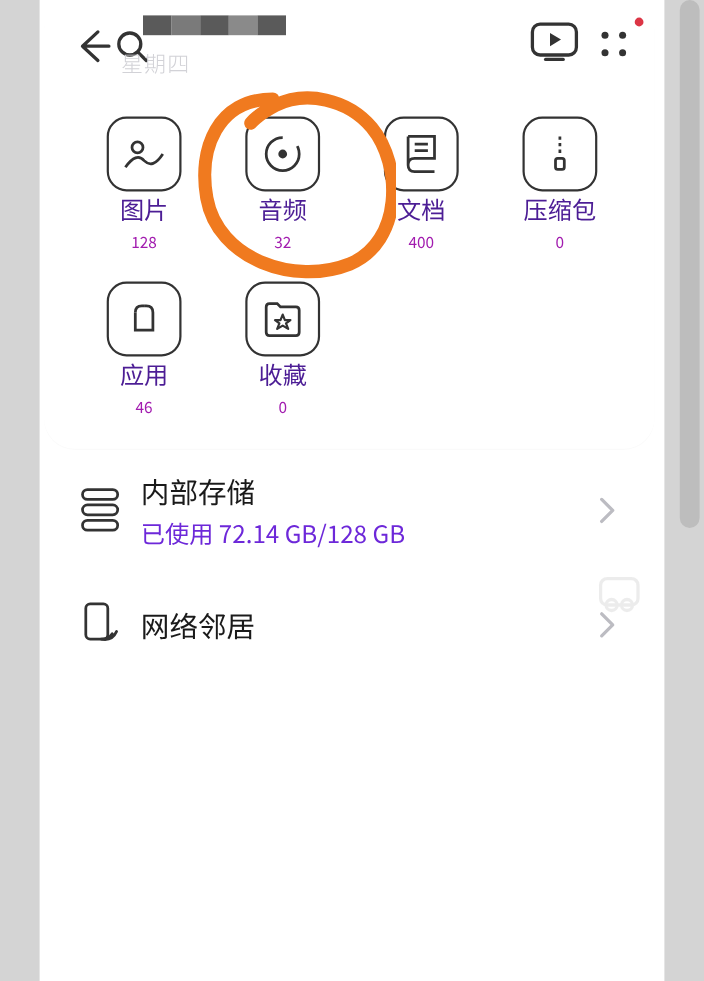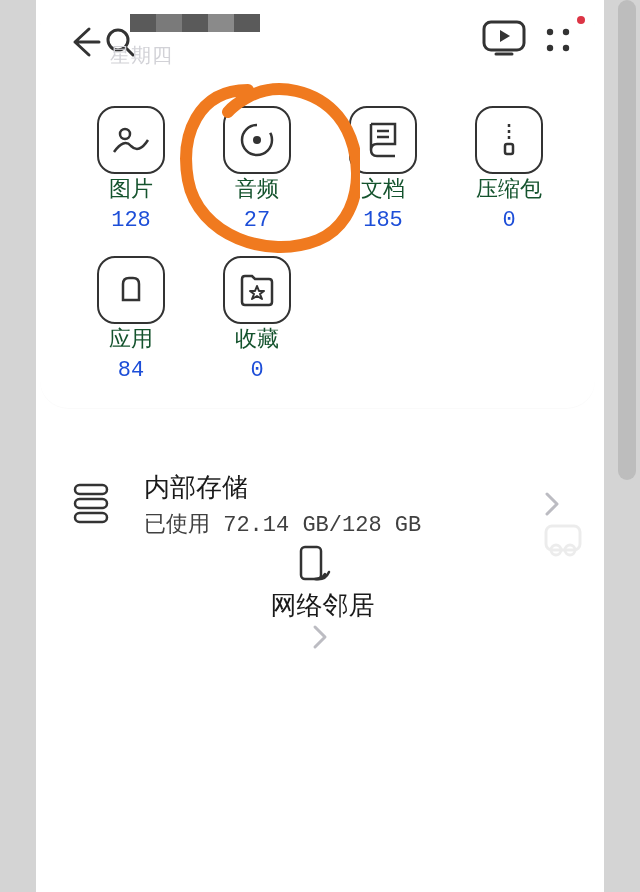--- a/index.html
+++ b/index.html
@@ -1,17 +1,17 @@
 <!DOCTYPE html>
 <html><head>
   <meta charset="utf-8">
   <style>
     * { margin:0; padding:0; box-sizing:border-box; -webkit-font-smoothing:antialiased; }
     html,body{ width:640px; height:892px; background:#d4d4d4; font-family:-apple-system,"PingFang SC","Noto Sans CJK SC",sans-serif; overflow:hidden;}
-    .outer{ position:relative; width:640px; height:802px; background:#d4d4d4;font-family:Liberation Mono, monospace;}
+    .outer{ position:relative; width:640px; height:802px; background:#d4d4d4;}
     .phone{ position:absolute; left:36px; top:0; width:568px; height:892px; background:#fff; }
     .card-top{ position:absolute; left:40px; top:0; width:555px; height:408px; background:#fff; border-radius:28px; box-shadow:0 1px 0 rgba(0,0,0,0.02);}
     .card-bottom{ position:absolute; left:40px; top:424px; width:555px; height:214px; background:#fff; border-radius:28px; }
     .card-rest{ position:absolute; left:40px; top:646px; width:555px; height:246px; background:#fff; }
 
     
     .hdr{ position:absolute; left:60px; top:12px; right:40px; height:60px; display:flex; align-items:center;}
     .back{ width:48px; height:48px; display:flex; align-items:center; justify-content:center;}
     .search{ width:44px; height:44px; display:flex; align-items:center; justify-content:center; margin-left:-10px;}
     .pix{ position:absolute; left:130px; top:14px; width:130px; height:36px; display:flex;}
@@ -23,35 +23,35 @@
     .pix div:nth-child(5){height:18px;margin-top:0;}
     .faint{ position:absolute; left:110px; top:42px; color:#d2d2d7; font-size:20px; font-weight:300; letter-spacing:1px;}
     .cast{ position:absolute; right:112px; top:18px; width:48px; height:48px;}
     .dots{ position:absolute; right:60px; top:22px; width:40px; height:40px;}
     .reddot{ position:absolute; right:55px; top:16px; width:8px; height:8px; border-radius:50%; background:#dc3545;}
 
     
     .grid{ position:absolute; left:68px; top:104px; width:505px; display:flex; flex-wrap:wrap;}
     .cell{ width:126px; height:150px; display:flex; flex-direction:column; align-items:center; }
     .iconwrap{ width:68px; height:68px; border:2.5px solid #333; border-radius:18px; display:flex; align-items:center; justify-content:center; margin-top:2px;}
-    .catlabel{ font-size:22px; color:#14532d;}
-    .catcount{ margin-top:4px; font-size:22px; color:#1d4ed8;}
+    .catlabel{ font-size:22px; color:#4c1d95;}
+    .catcount{ margin-top:4px; font-size:14px; color:#a21caf;}
 
     
     .circle-anno{ position:absolute; left:178px; top:80px; width:182px; height:178px; pointer-events:none;}
 
     
     .row{ position:absolute; left:72px; width:495px; height:80px; display:flex; align-items:center;}
     .row .ricon{ width:50px; display:flex; align-items:center; justify-content:flex-start;}
     .row .rtext{ flex:1; padding-left:6px;}
     .rtitle{ font-size:26px; color:#1a1a1a; font-weight:400;}
-    .rsub{ font-size:22px; color:#404040; margin-top:4px;}
+    .rsub{ font-size:22px; color:#6d28d9; margin-top:4px;}
     .chev{ width:30px; display:flex; align-items:center; justify-content:center;}
-    .row1{ top:464px;gap:16px;}
-    .row2{ top:544px;flex-direction:column;}
+    .row1{ top:424px;}
+    .row2{ top:528px;}
 
     
     .scrollbar{ position:absolute; right:4px; top:0; width:18px; height:480px; background:#bdbdbd; border-radius:10px;}
 
     
     .float{ position:absolute; right:56px; top:520px; width:42px; height:42px; opacity:.15;}
 
     svg{ display:block;}
   </style>
 </head>
@@ -119,32 +119,32 @@
 
     <div class="cell">
       <div class="iconwrap">
         <svg width="40" height="40" viewBox="0 0 40 40">
             <circle cx="20" cy="20" r="15" stroke="#333" stroke-width="2.5" fill="none"></circle>
             <circle cx="20" cy="20" r="4" fill="#333"></circle>
             <path d="M20 5 A15 15 0 0 1 33 13" stroke="#fff" stroke-width="6" fill="none"></path>
           </svg>
       </div>
       <div class="catlabel">音频</div>
-      <div class="catcount">27</div>
+      <div class="catcount">32</div>
     </div>
 
     <div class="cell">
       <div class="iconwrap">
         <svg width="40" height="40" viewBox="0 0 40 40">
             <path d="M8 4 L8 30 Q8 36 14 36 L32 36 M8 30 Q8 24 14 24 L32 24 L32 4 L8 4" stroke="#333" stroke-width="2.5" fill="none"></path>
             <path d="M14 11 L26 11 M14 17 L26 17" stroke="#333" stroke-width="2.5"></path>
           </svg>
       </div>
       <div class="catlabel">文档</div>
-      <div class="catcount">185</div>
+      <div class="catcount">400</div>
     </div>
 
     <div class="cell">
       <div class="iconwrap">
         <svg width="40" height="40" viewBox="0 0 40 40">
             <path d="M20 4 L20 22" stroke="#333" stroke-width="2.5" stroke-dasharray="3 3"></path>
             <rect x="16" y="24" width="8" height="10" rx="2" stroke="#333" stroke-width="2.5" fill="none"></rect>
           </svg>
       </div>
       <div class="catlabel">压缩包</div>
@@ -152,21 +152,21 @@
     </div>
 
     <div class="cell">
       <div class="iconwrap">
         <svg width="40" height="40" viewBox="0 0 40 40">
             <path d="M12 14 L12 30 L28 30 L28 14 Q28 8 22 8 L20 8" stroke="#333" stroke-width="2.5" fill="none"></path>
             <path d="M12 14 Q12 8 18 8 L20 8" stroke="#333" stroke-width="2.5" fill="none"></path>
           </svg>
       </div>
       <div class="catlabel">应用</div>
-      <div class="catcount">84</div>
+      <div class="catcount">46</div>
     </div>
 
     <div class="cell">
       <div class="iconwrap">
         <svg width="40" height="40" viewBox="0 0 40 40">
             <path d="M5 12 L5 32 Q5 35 8 35 L32 35 Q35 35 35 32 L35 12 Q35 9 32 9 L18 9 L15 6 L8 6 Q5 6 5 9 Z" stroke="#333" stroke-width="2.5" fill="none"></path>
             <path d="M20 16 L22 21 L27 21 L23 24 L25 29 L20 26 L15 29 L17 24 L13 21 L18 21 Z" stroke="#333" stroke-width="2" fill="none" stroke-linejoin="round"></path>
           </svg>
       </div>
       <div class="catlabel">收藏</div>

